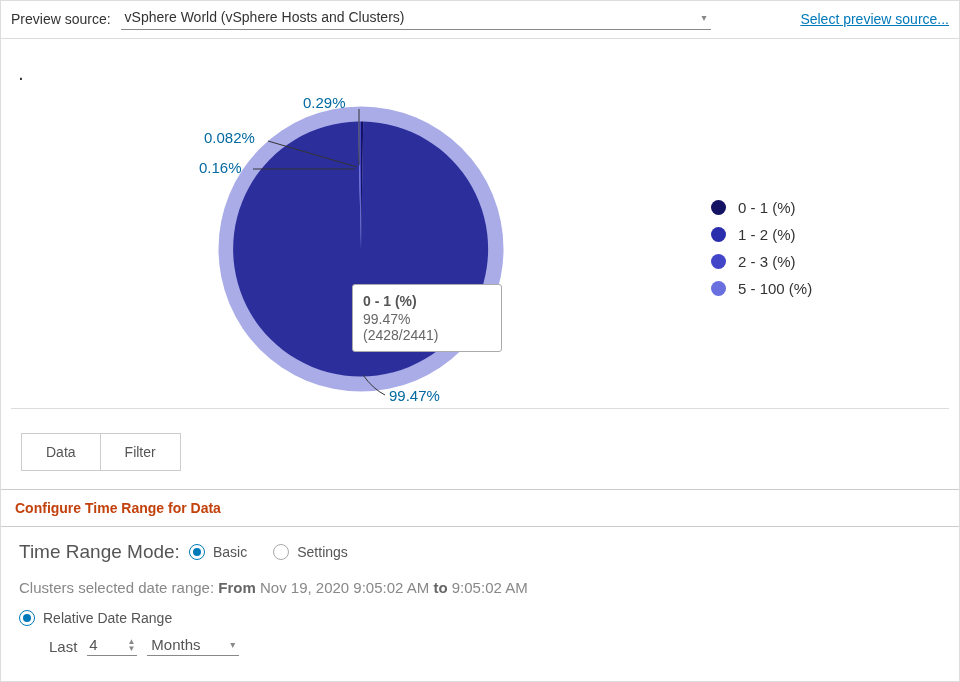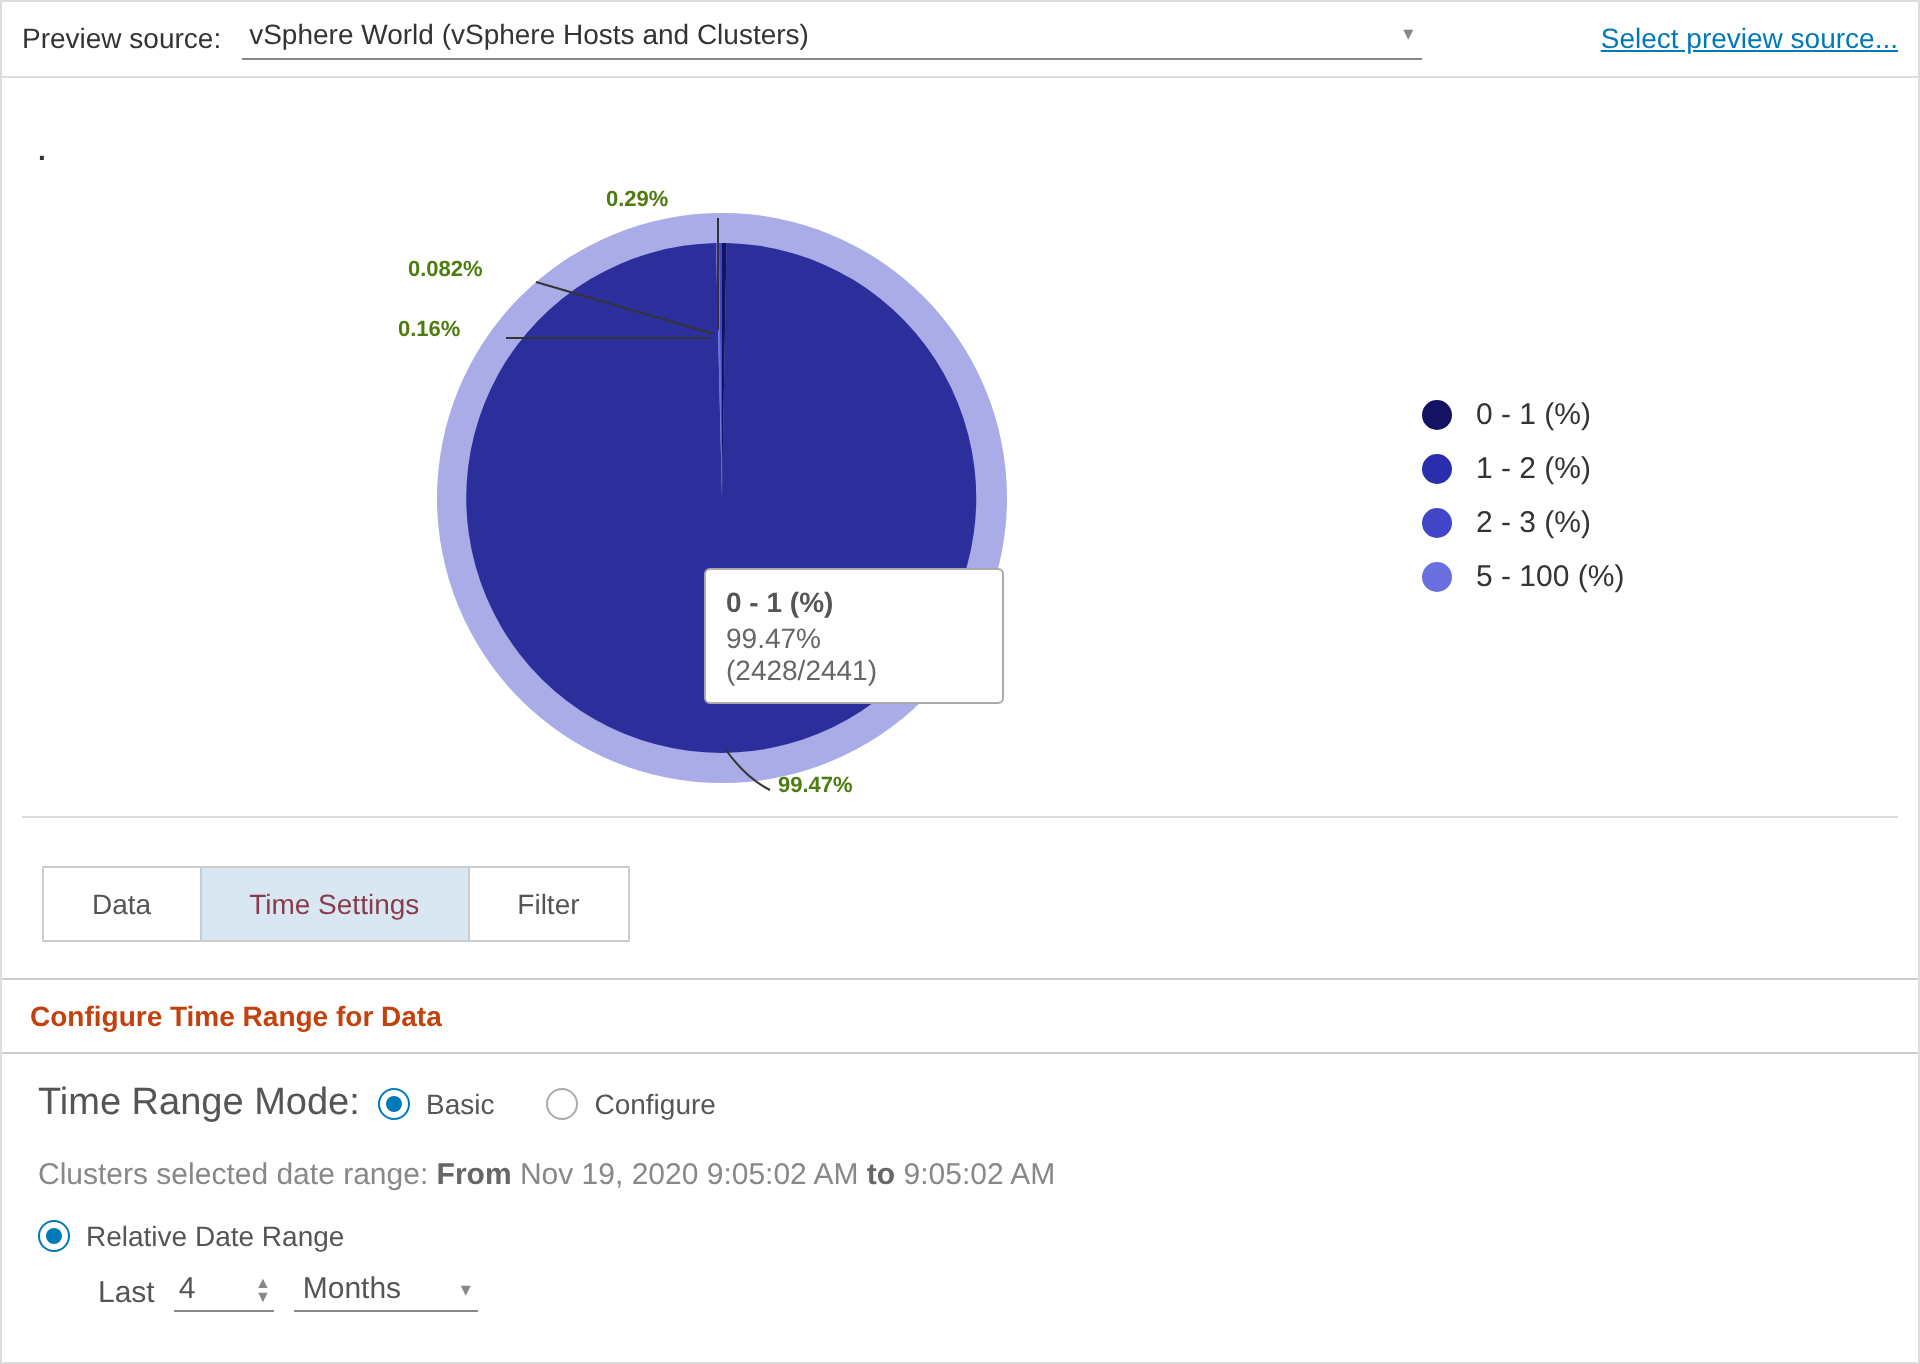--- a/index.html
+++ b/index.html
@@ -10,21 +10,21 @@
   .header { display:flex; align-items:center; padding:6px 10px 8px 10px; border-bottom:1px solid #ddd; }
   .header-label { color:#333; margin-right:10px; }
   .source-select { flex:0 0 590px; display:flex; align-items:center; justify-content:space-between; border-bottom:1px solid #888; padding:2px 4px 4px 4px; color:#333; cursor:pointer; }
   .source-select .chev { color:#888; font-size:10px; }
   .select-link { margin-left:auto; color:#0079b8; cursor:pointer;text-decoration:underline; }
 
   
   .chart-area { position:relative; height:370px; border-bottom:1px solid #ddd; margin:0 10px 0 10px; }
   .chart-area .dot-top { position:absolute; top:28px; left:8px; font-weight:bold; font-size:14px; }
   svg.pie-svg { position:absolute; top:60px; left:200px; }
-  .slice-label { position:absolute; font-weight:bold; font-size:11px; color:#4d7c0f; }
+  .slice-label { position:absolute; font-weight:normal; font-size:15px; color:#0369a1; }
 
   .tooltip { position:absolute; top:245px; left:341px; width:150px; background:#fff; border:1px solid #aaa; border-radius:3px; padding:8px 10px; font-size:14px; color:#666; box-shadow:0 0 0 0; }
   .tooltip .tt-title { font-weight:bold; color:#555; margin-bottom:2px; }
 
   .legend { position:absolute; top:160px; left:700px; }
   .legend-row { display:flex; align-items:center; margin-bottom:10px; font-size:15px; color:#333; }
   .legend-swatch { width:15px; height:15px; border-radius:50%; margin-right:12px; }
 
   
   .tabs { display:flex; margin:24px 0 0 20px; border:1px solid #ccc; width:fit-content; }
@@ -109,36 +109,35 @@
     </div>
     <div class="legend-row">
       <span class="legend-swatch" style="background:#6a6fe0"></span>
       <span>5 - 100 (%)</span>
     </div>
   </div>
 </div>
 
 <div class="tabs">
   <div class="tab">Data</div>
-  <div class="tab active">Time Settings</div>
   <div class="tab">Filter</div>
 </div>
 
 <div class="panel">
   <div class="panel-header">Configure Time Range for Data</div>
   <div class="panel-body">
     <div class="row">
       <span class="mode-label">Time Range Mode:</span>
       <label class="radio checked">
         <span class="circle"></span>
         <span>Basic</span>
       </label>
       <label class="radio">
         <span class="circle"></span>
-        <span>Configure</span>
+        <span>Settings</span>
       </label>
     </div>
 
     <div class="date-range-text">
       <span>Clusters selected date range: </span><span class="b">From</span>
       <span> </span><span>Nov 19, 2020 9:05:02 AM</span>
       <span> </span><span class="b">to</span>
       <span> </span><span>9:05:02 AM</span>
     </div>
 

